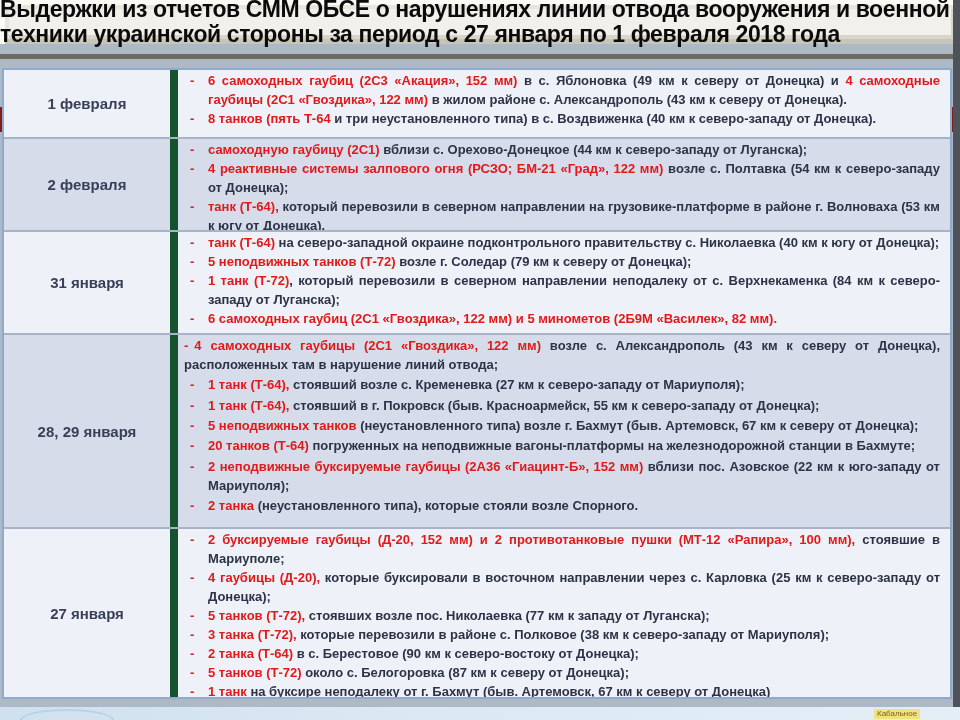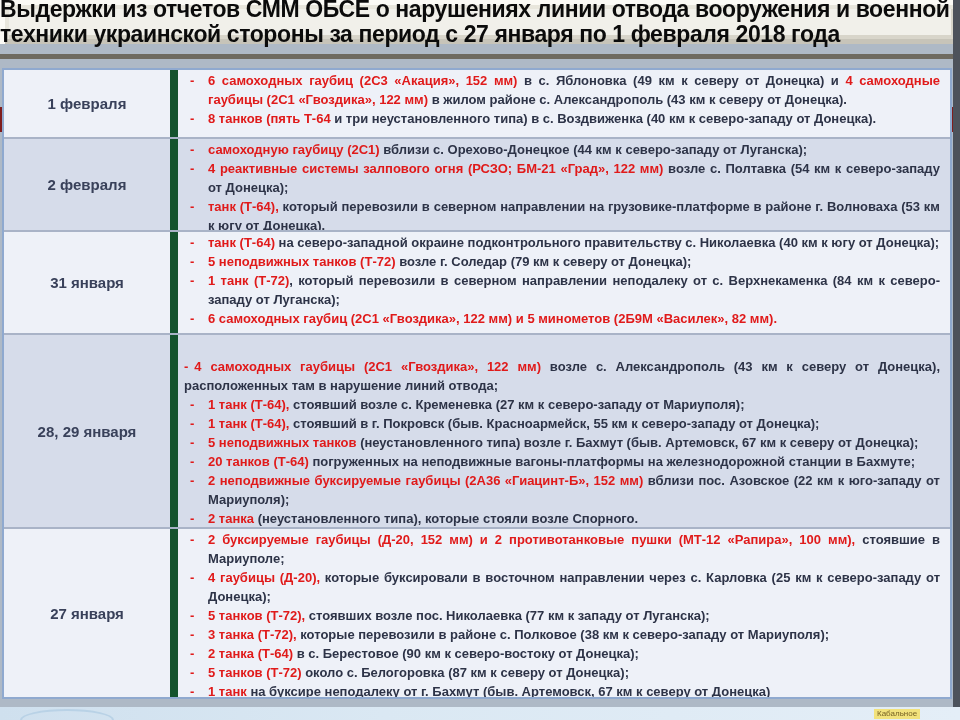--- a/index.html
+++ b/index.html
@@ -40,21 +40,21 @@
   .row:nth-child(5){height:170px}
   .row.odd{background:#eef1f8;}
   .row.even{background:#d6dcea;}
   .date{width:166px;flex:none;display:flex;align-items:center;justify-content:center;
         font-weight:bold;font-size:15px;color:#39415a;border-right:8px solid #14532d;}
   .content{flex:1;display:flex;flex-direction:column;justify-content:space-between;
            padding:1px 10px 12px 6px;overflow:hidden;}
   .item{font-size:13px;line-height:19px;text-align:justify;color:#2d3347;font-weight:600;
         padding-left:24px;text-indent:-24px;}
   .item .dash{display:inline-block;width:24px;text-indent:6px;color:#e01a1a;font-weight:bold;}
-  .item.flush{padding-left:0;text-indent:0;margin-top:21px;}
+  .item.flush{padding-left:0;text-indent:0;}
   .item.flush .dash{width:auto;text-indent:0;margin-right:6px;}
   .seg.red{color:#e01a1a;font-weight:bold;}
   .seg.dark{color:#2d3347;}
 </style>
 </head>
 <body>
 
 <div class="slide">
 
   <div class="plaque">

